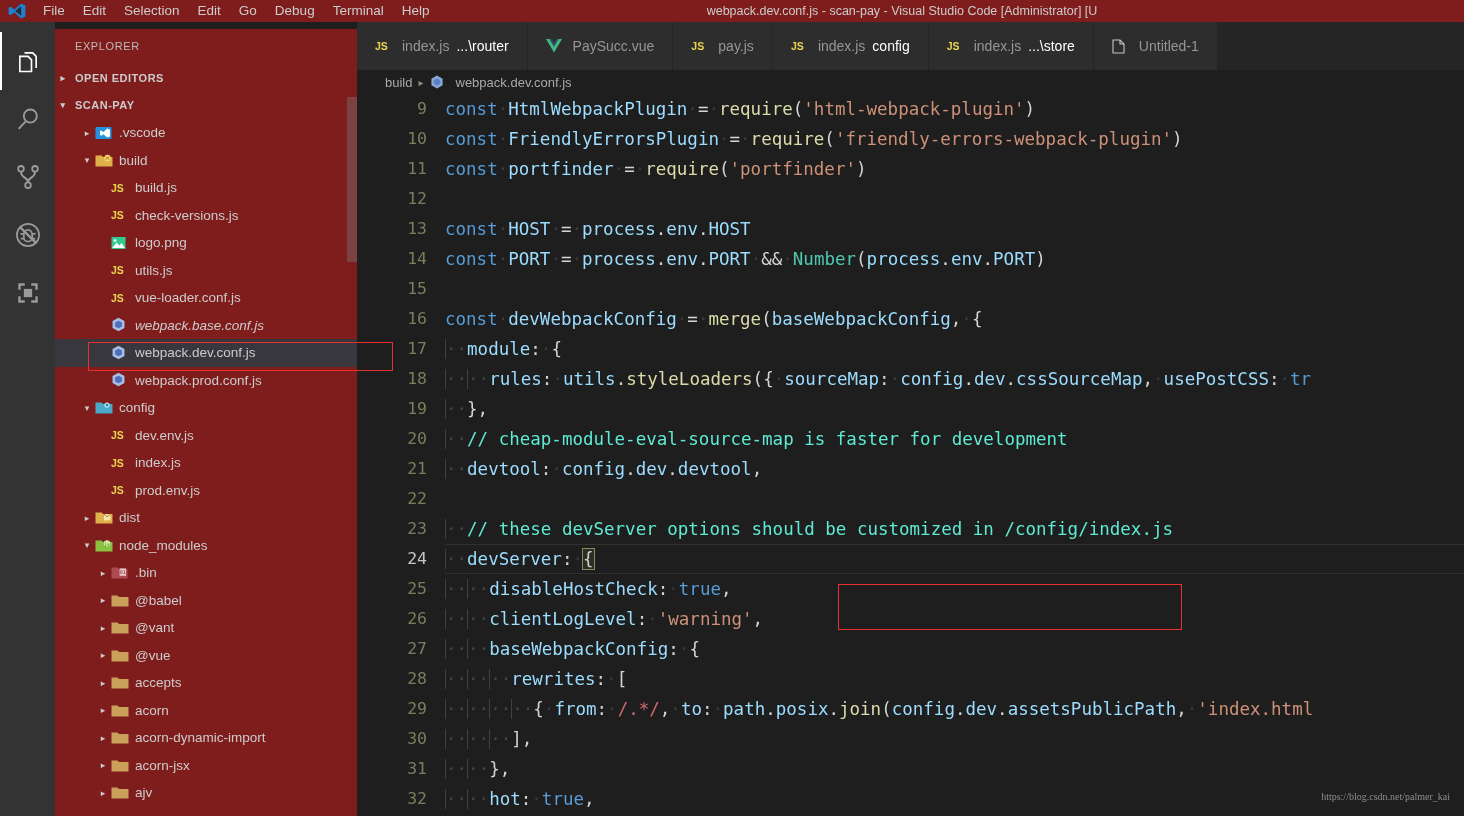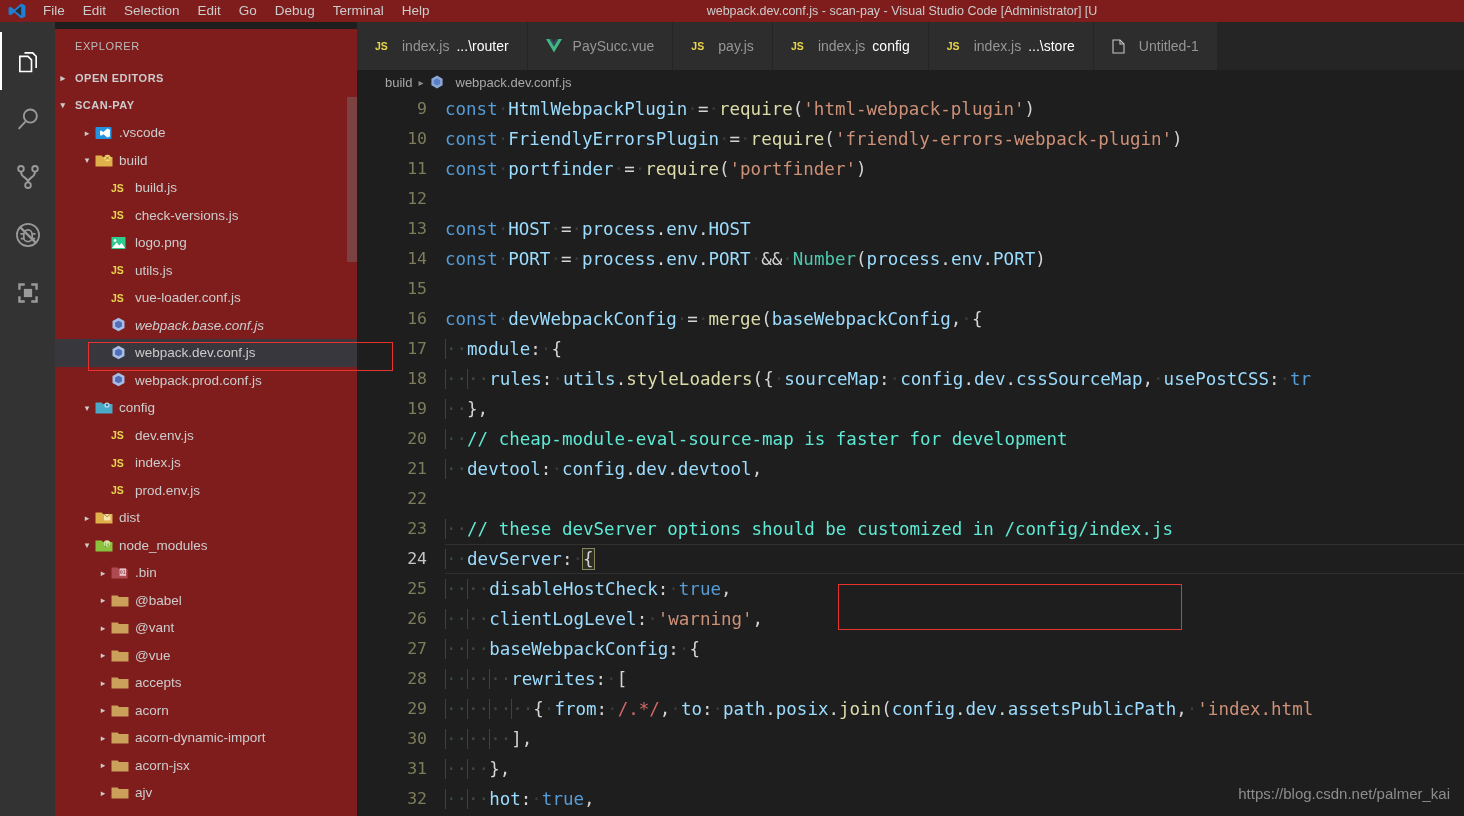--- a/index.html
+++ b/index.html
@@ -121,22 +121,22 @@
   .dot  { color: #3e4a3e; }
   .ws   { color: #3b3b3b; }
   .bracket-box { outline: 1px solid #888860; background: rgba(100,100,70,.22); }
 
   
   .annot { position: absolute; border: 1.6px solid #e8322d; pointer-events: none; }
   #annot-file { left: 88px; top: 342px; width: 305px; height: 29px; }
   #annot-code { left: 481px; top: 562px; width: 344px; height: 46px; }
 
   .watermark {
-    position: absolute; right: 14px; bottom: 14px; font-size: 15px; color: #8d8d8d;
-    font-family: Liberation Sans, sans-serif; pointer-events: none;
+    position: absolute; right: 14px; bottom: 14px; font-size: 10px; color: #8d8d8d;
+    font-family: Liberation Serif, serif; pointer-events: none;
   }
 </style>
 </head>
 <body>
 
 <div id="app">
 
   <div class="titlebar">
     <div class="vs-logo">
       <svg width="18" height="16" viewBox="0 0 18 16">

